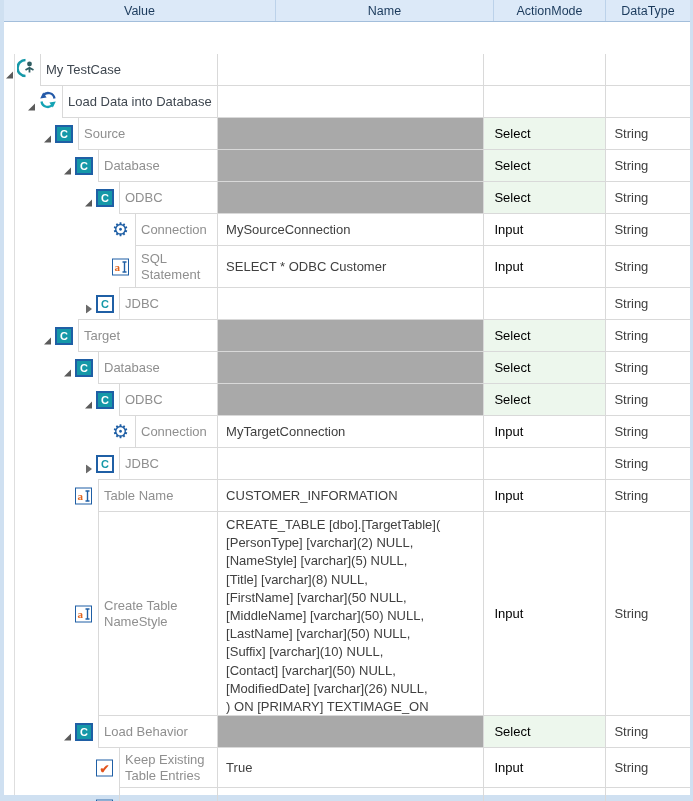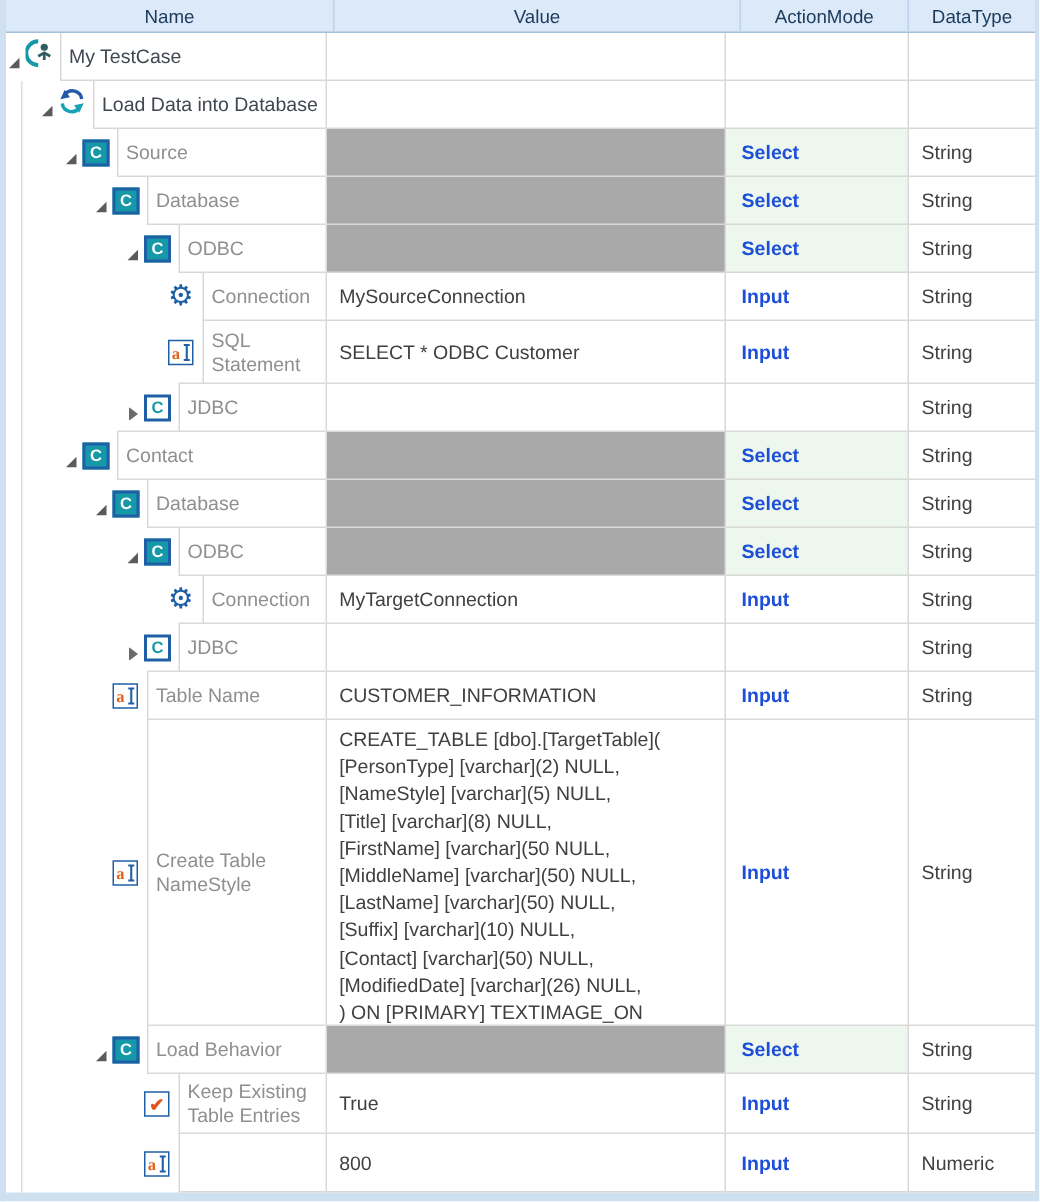--- a/index.html
+++ b/index.html
@@ -33,43 +33,43 @@
   .sq-icon { display:flex; align-items:center; justify-content:center; width:17px; height:17px;
              box-sizing:border-box; background:#ffffff; border:1px solid #1f5fa5; }
   .gear-glyph { color:#1f5fa5; font-size:19px; line-height:19px; }
   .check-glyph { color:#e2531d; font-size:12px; font-weight:bold; line-height:12px; }
 
   .value-cell { width:271px; box-sizing:border-box; border-right:1px solid #d9d9d9; border-bottom:1px solid #d9d9d9;
                 display:flex; align-items:center; padding-left:8px; color:#404040; font-size:13px; }
   .value-cell.gray { background:#a9a9a9; }
   .value-cell.multi { align-items:flex-start; padding-top:4px; white-space:pre-line; line-height:18.2px; overflow:hidden; }
   .action-cell { width:124px; box-sizing:border-box; border-right:1px solid #d9d9d9; border-bottom:1px solid #d9d9d9;
-                 display:flex; align-items:center; padding-left:10px; color:#1d4ed8; font-size:13px;font-weight:bold; }
+                 display:flex; align-items:center; padding-left:10px; color:#000000; font-size:13px; }
   .action-cell.green { background:#edf7ed; }
   .type-cell { width:85px; box-sizing:border-box; border-bottom:1px solid #d9d9d9;
                display:flex; align-items:center; padding-left:8px; color:#404040; font-size:13px; }
   .global-vline { position:absolute; left:10px; top:54px; height:741px; width:1px; background:#dedede; }
 </style>
 </head>
 <body>
 
 <div class="app">
   <div class="frame frame-left"></div>
   <div class="frame frame-right"></div>
   <div class="frame frame-bottom"></div>
 
   <div class="table">
     <div class="header">
+      <div class="hcell h-value">Value</div>
       <div class="hcell h-name">Name</div>
-      <div class="hcell h-value">Value</div>
       <div class="hcell h-action">ActionMode</div>
       <div class="hcell h-type">DataType</div>
     </div>
     <div id="rows">
-        <div class="row" style="height: 32px;">
+        <div class="row" style="height: 32px; margin-top: 32px;">
           <div class="name-cell">
             <span class="expander" style="left: 1px;"><svg width="9" height="9">
                 <polygon points="8,1 8,8 1,8" fill="#5b5b5b"></polygon>
               </svg></span>
             <span class="icon-slot" style="left:13px"><svg width="20" height="19">
                 <path d="M8.5,1.5 A8,8 0 0 0 8.5,17.5" stroke="#1598a8" stroke-width="2.6" fill="none"></path>
                 <circle cx="12.5" cy="5.5" r="2.4" fill="#2f5d63"></circle>
                 <path d="M12.5,8.5 L12.5,14 M8.5,11.5 L12.5,9.2 L16.5,11.5" stroke="#2f5d63" stroke-width="1.8" fill="none"></path>
               </svg></span>
             <div class="vline" style="left:36px"></div>
@@ -194,21 +194,21 @@
         </div>
         <div class="row" style="height: 32px;">
           <div class="name-cell">
             <span class="expander" style="left: 39px;"><svg width="9" height="9">
                 <polygon points="8,1 8,8 1,8" fill="#5b5b5b"></polygon>
               </svg></span>
             <span class="icon-slot" style="left:51px">
               <span class="mod-icon">C</span>
             </span>
             <div class="vline" style="left:74px"></div>
-            <div class="nlabel" style="left:80px;width:132px">Contact</div>
+            <div class="nlabel" style="left:80px;width:132px">Target</div>
             <div class="nb" style="left:74px"></div>
           </div>
           <div class="value-cell gray"></div>
           <div class="action-cell green">Select</div>
           <div class="type-cell">String</div>
         </div>
         <div class="row" style="height: 32px;">
           <div class="name-cell">
             <span class="expander" style="left: 59px;"><svg width="9" height="9">
                 <polygon points="8,1 8,8 1,8" fill="#5b5b5b"></polygon>

